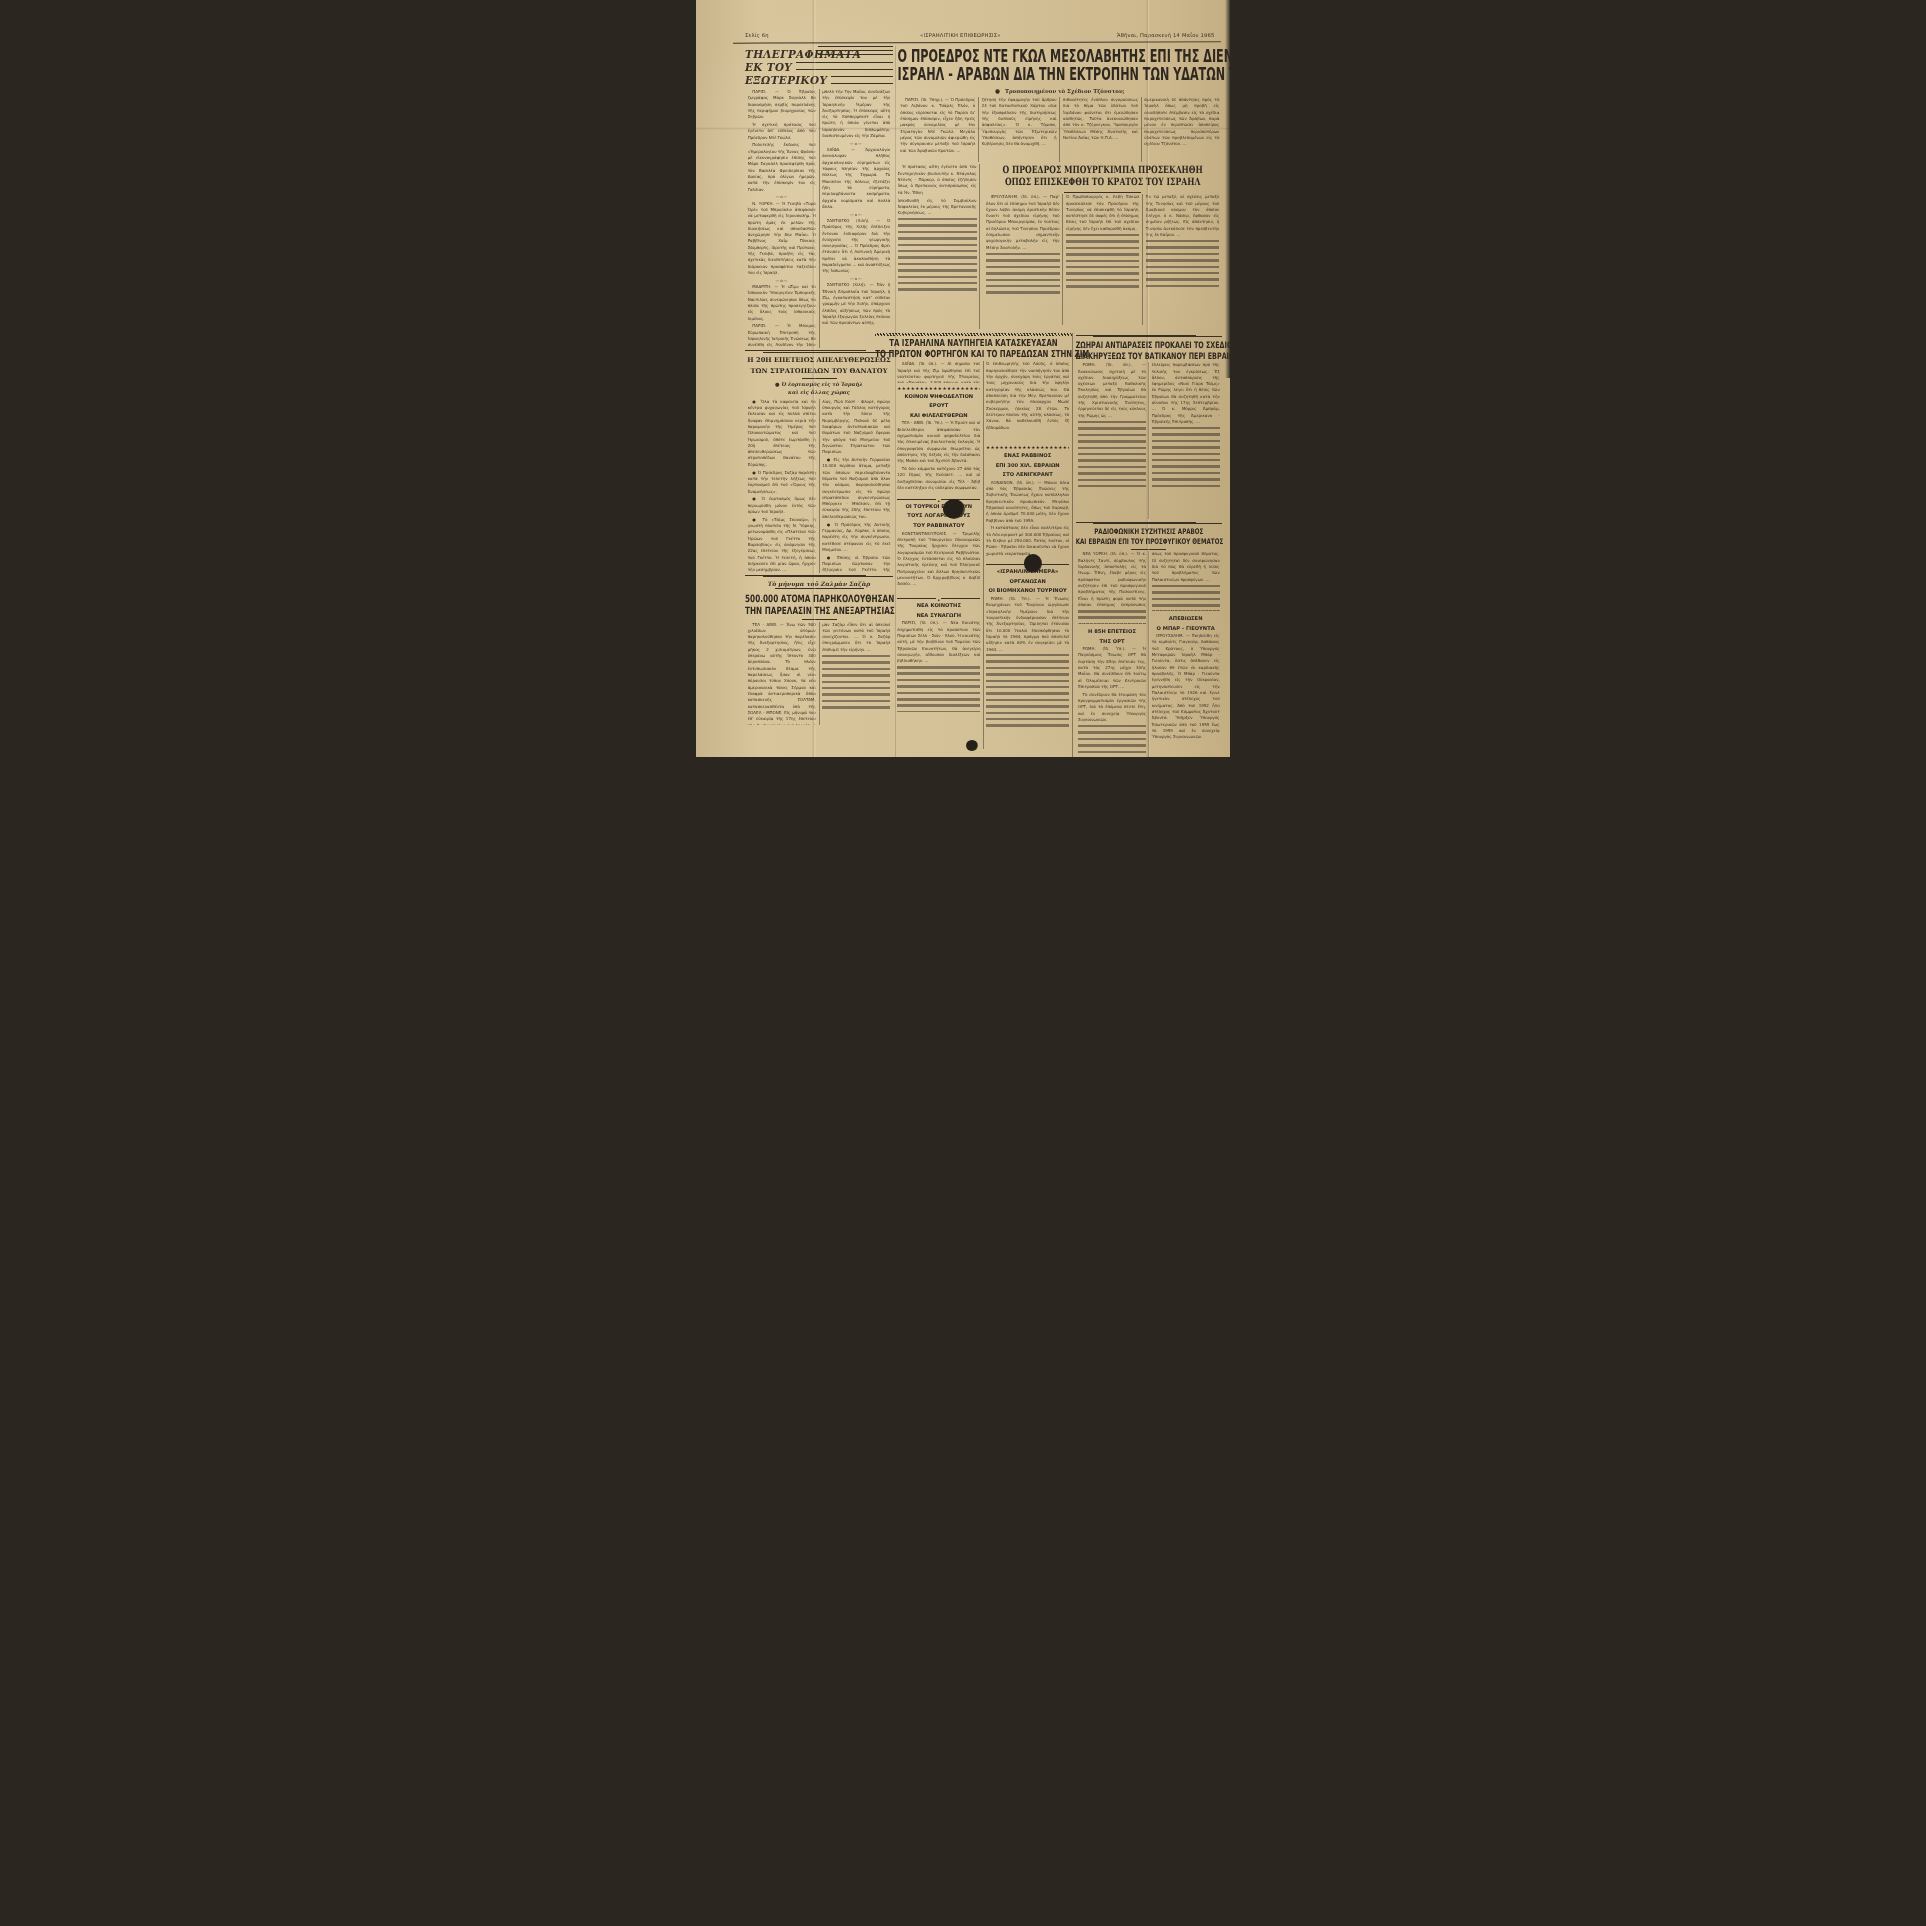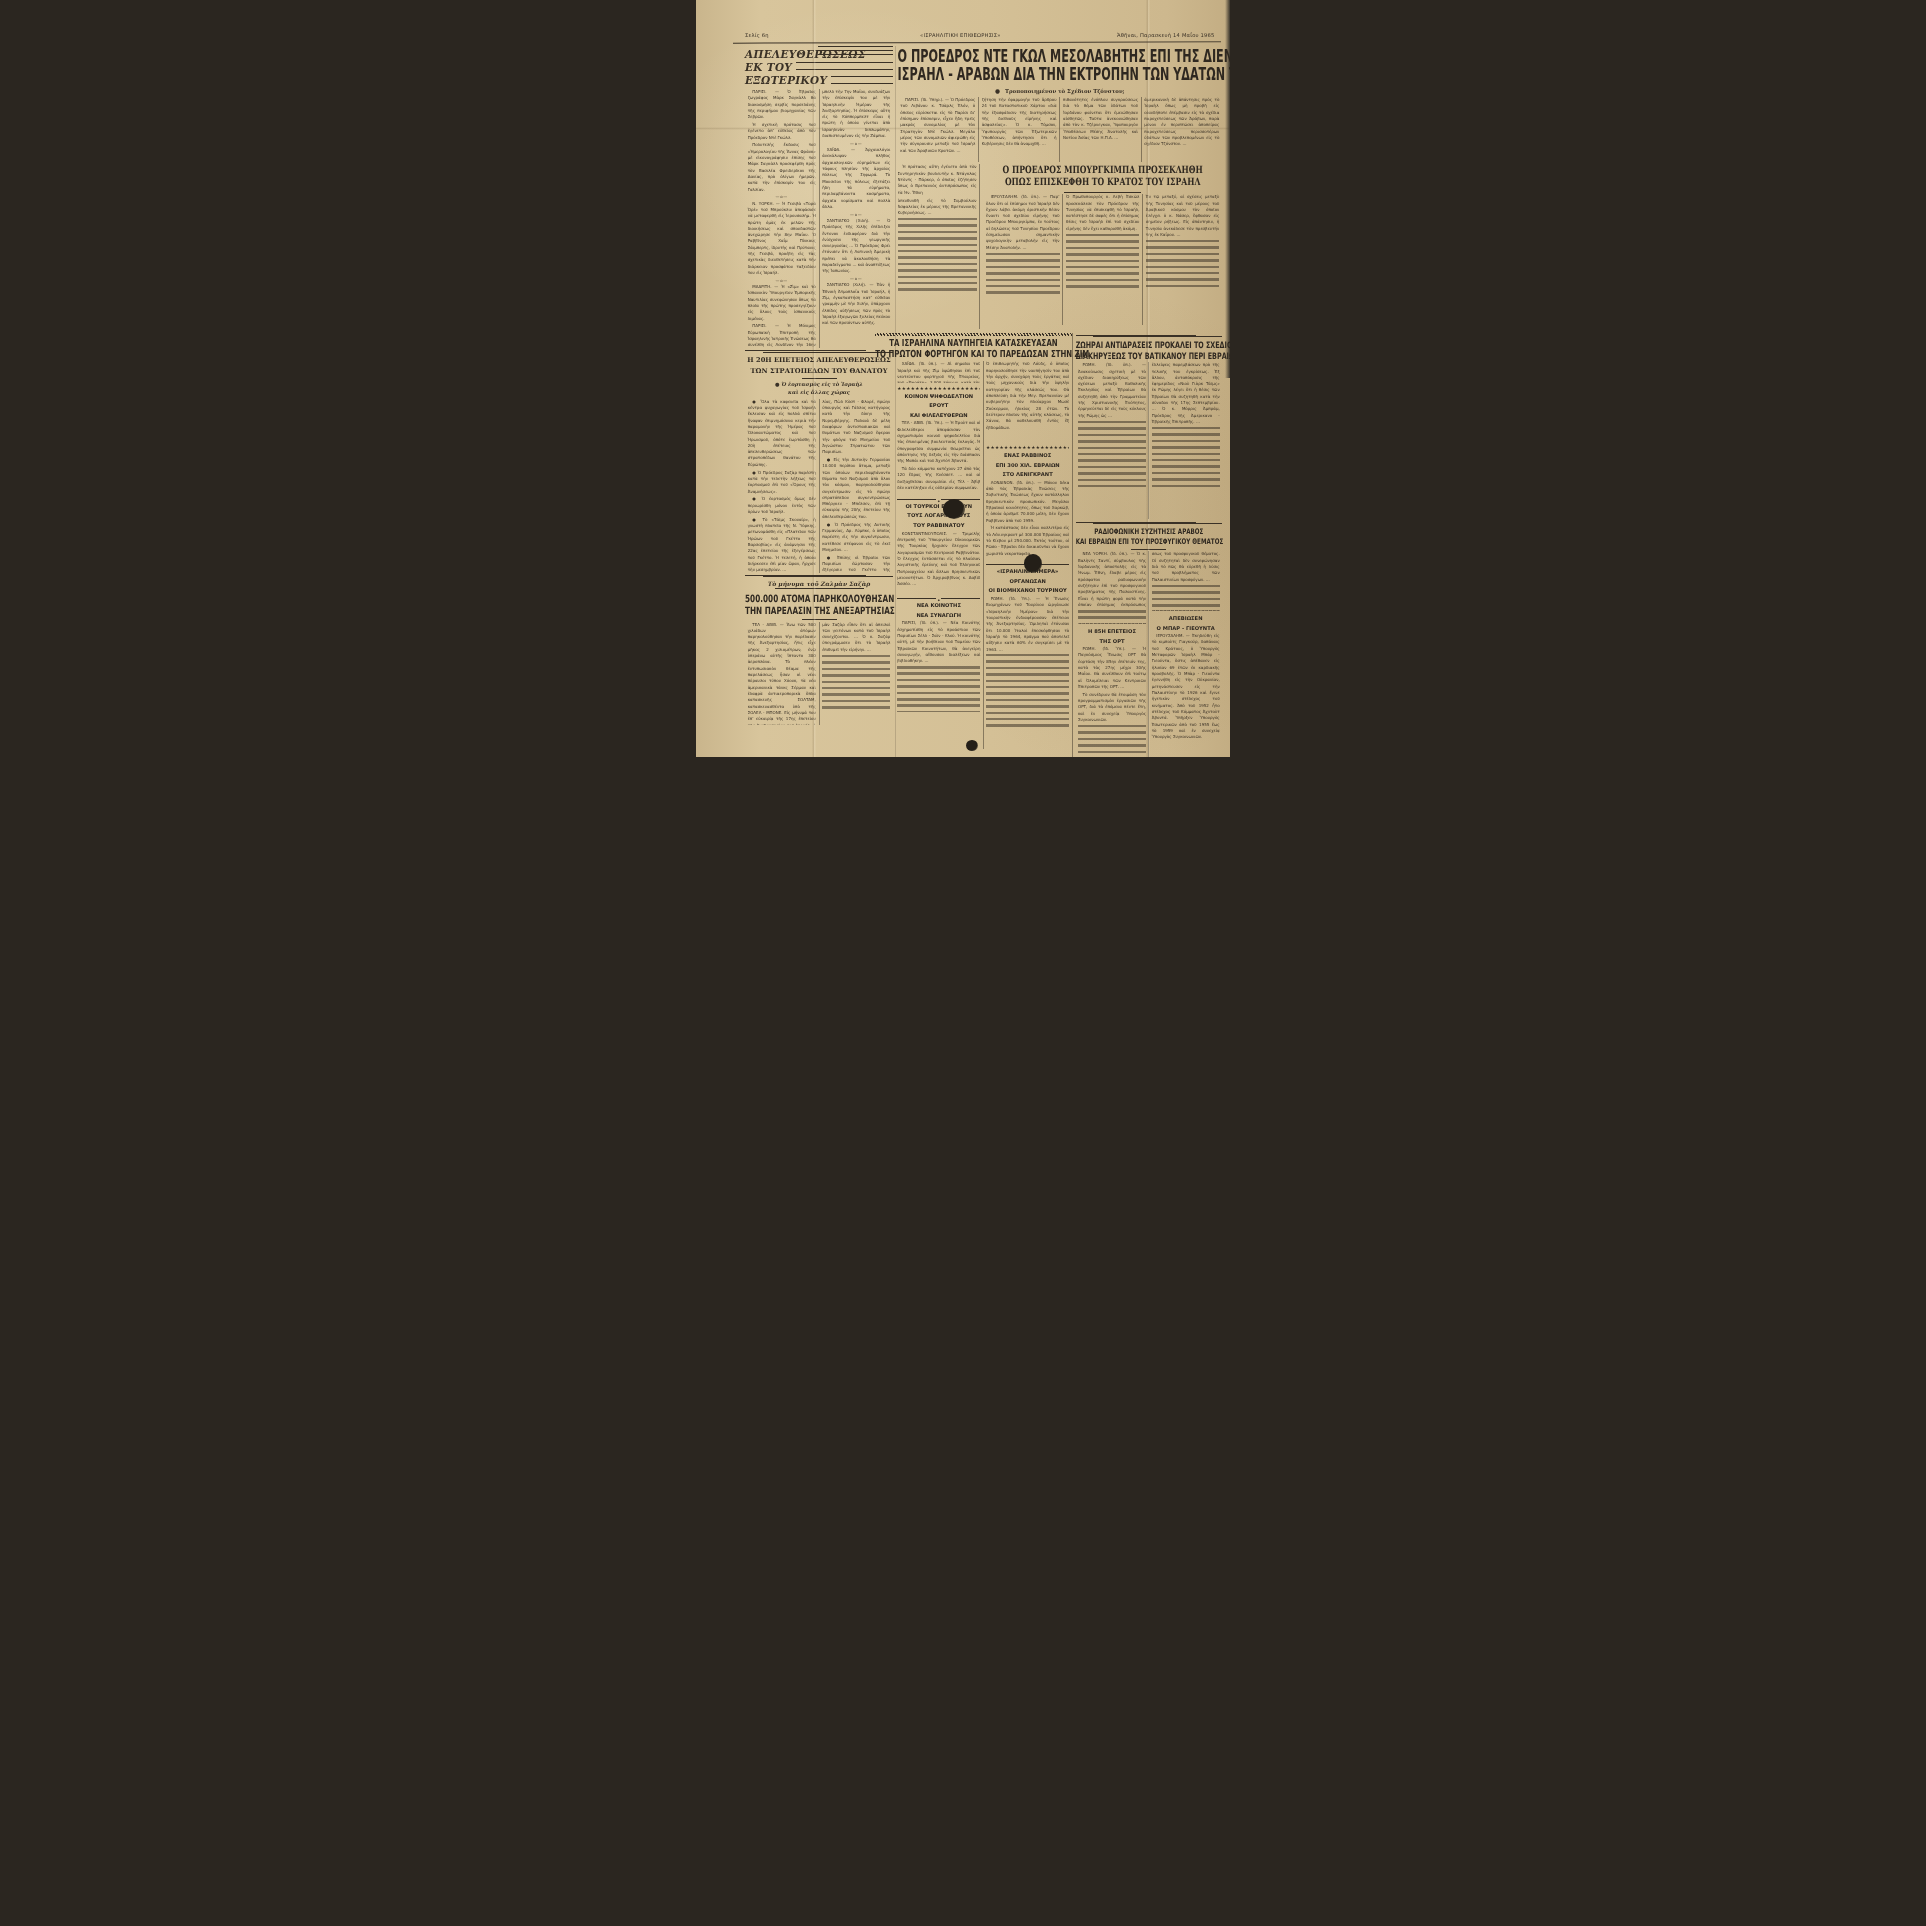--- a/index.html
+++ b/index.html
@@ -102,21 +102,21 @@
     <span class="mid">«ΙΣΡΑΗΛΙΤΙΚΗ ΕΠΙΘΕΩΡΗΣΙΣ»</span>
     <span>Ἀθῆναι, Παρασκευὴ 14 Μαΐου 1965</span>
   </header>
   <div class="head-rule"></div>
 
   <div class="cols">
 
     <section class="left">
       <div>
         <div class="tlines-top"></div>
-        <div class="tele-title">ΑΠΕΛΕΥΘΕΡΩΣΕΩΣ</div>
+        <div class="tele-title">ΤΗΛΕΓΡΑΦΗΜΑΤΑ</div>
         <div class="trow">
           <span class="tele-title">ΕΚ ΤΟΥ</span>
           <span class="tlines"></span>
         </div>
         <div class="trow">
           <span class="tele-title">ΕΞΩΤΕΡΙΚΟΥ</span>
           <span class="tlines" style="height:7.7px"></span>
         </div>
       </div>
       <div class="tcols clip" style="height:259px;margin-top:2.3px;">

